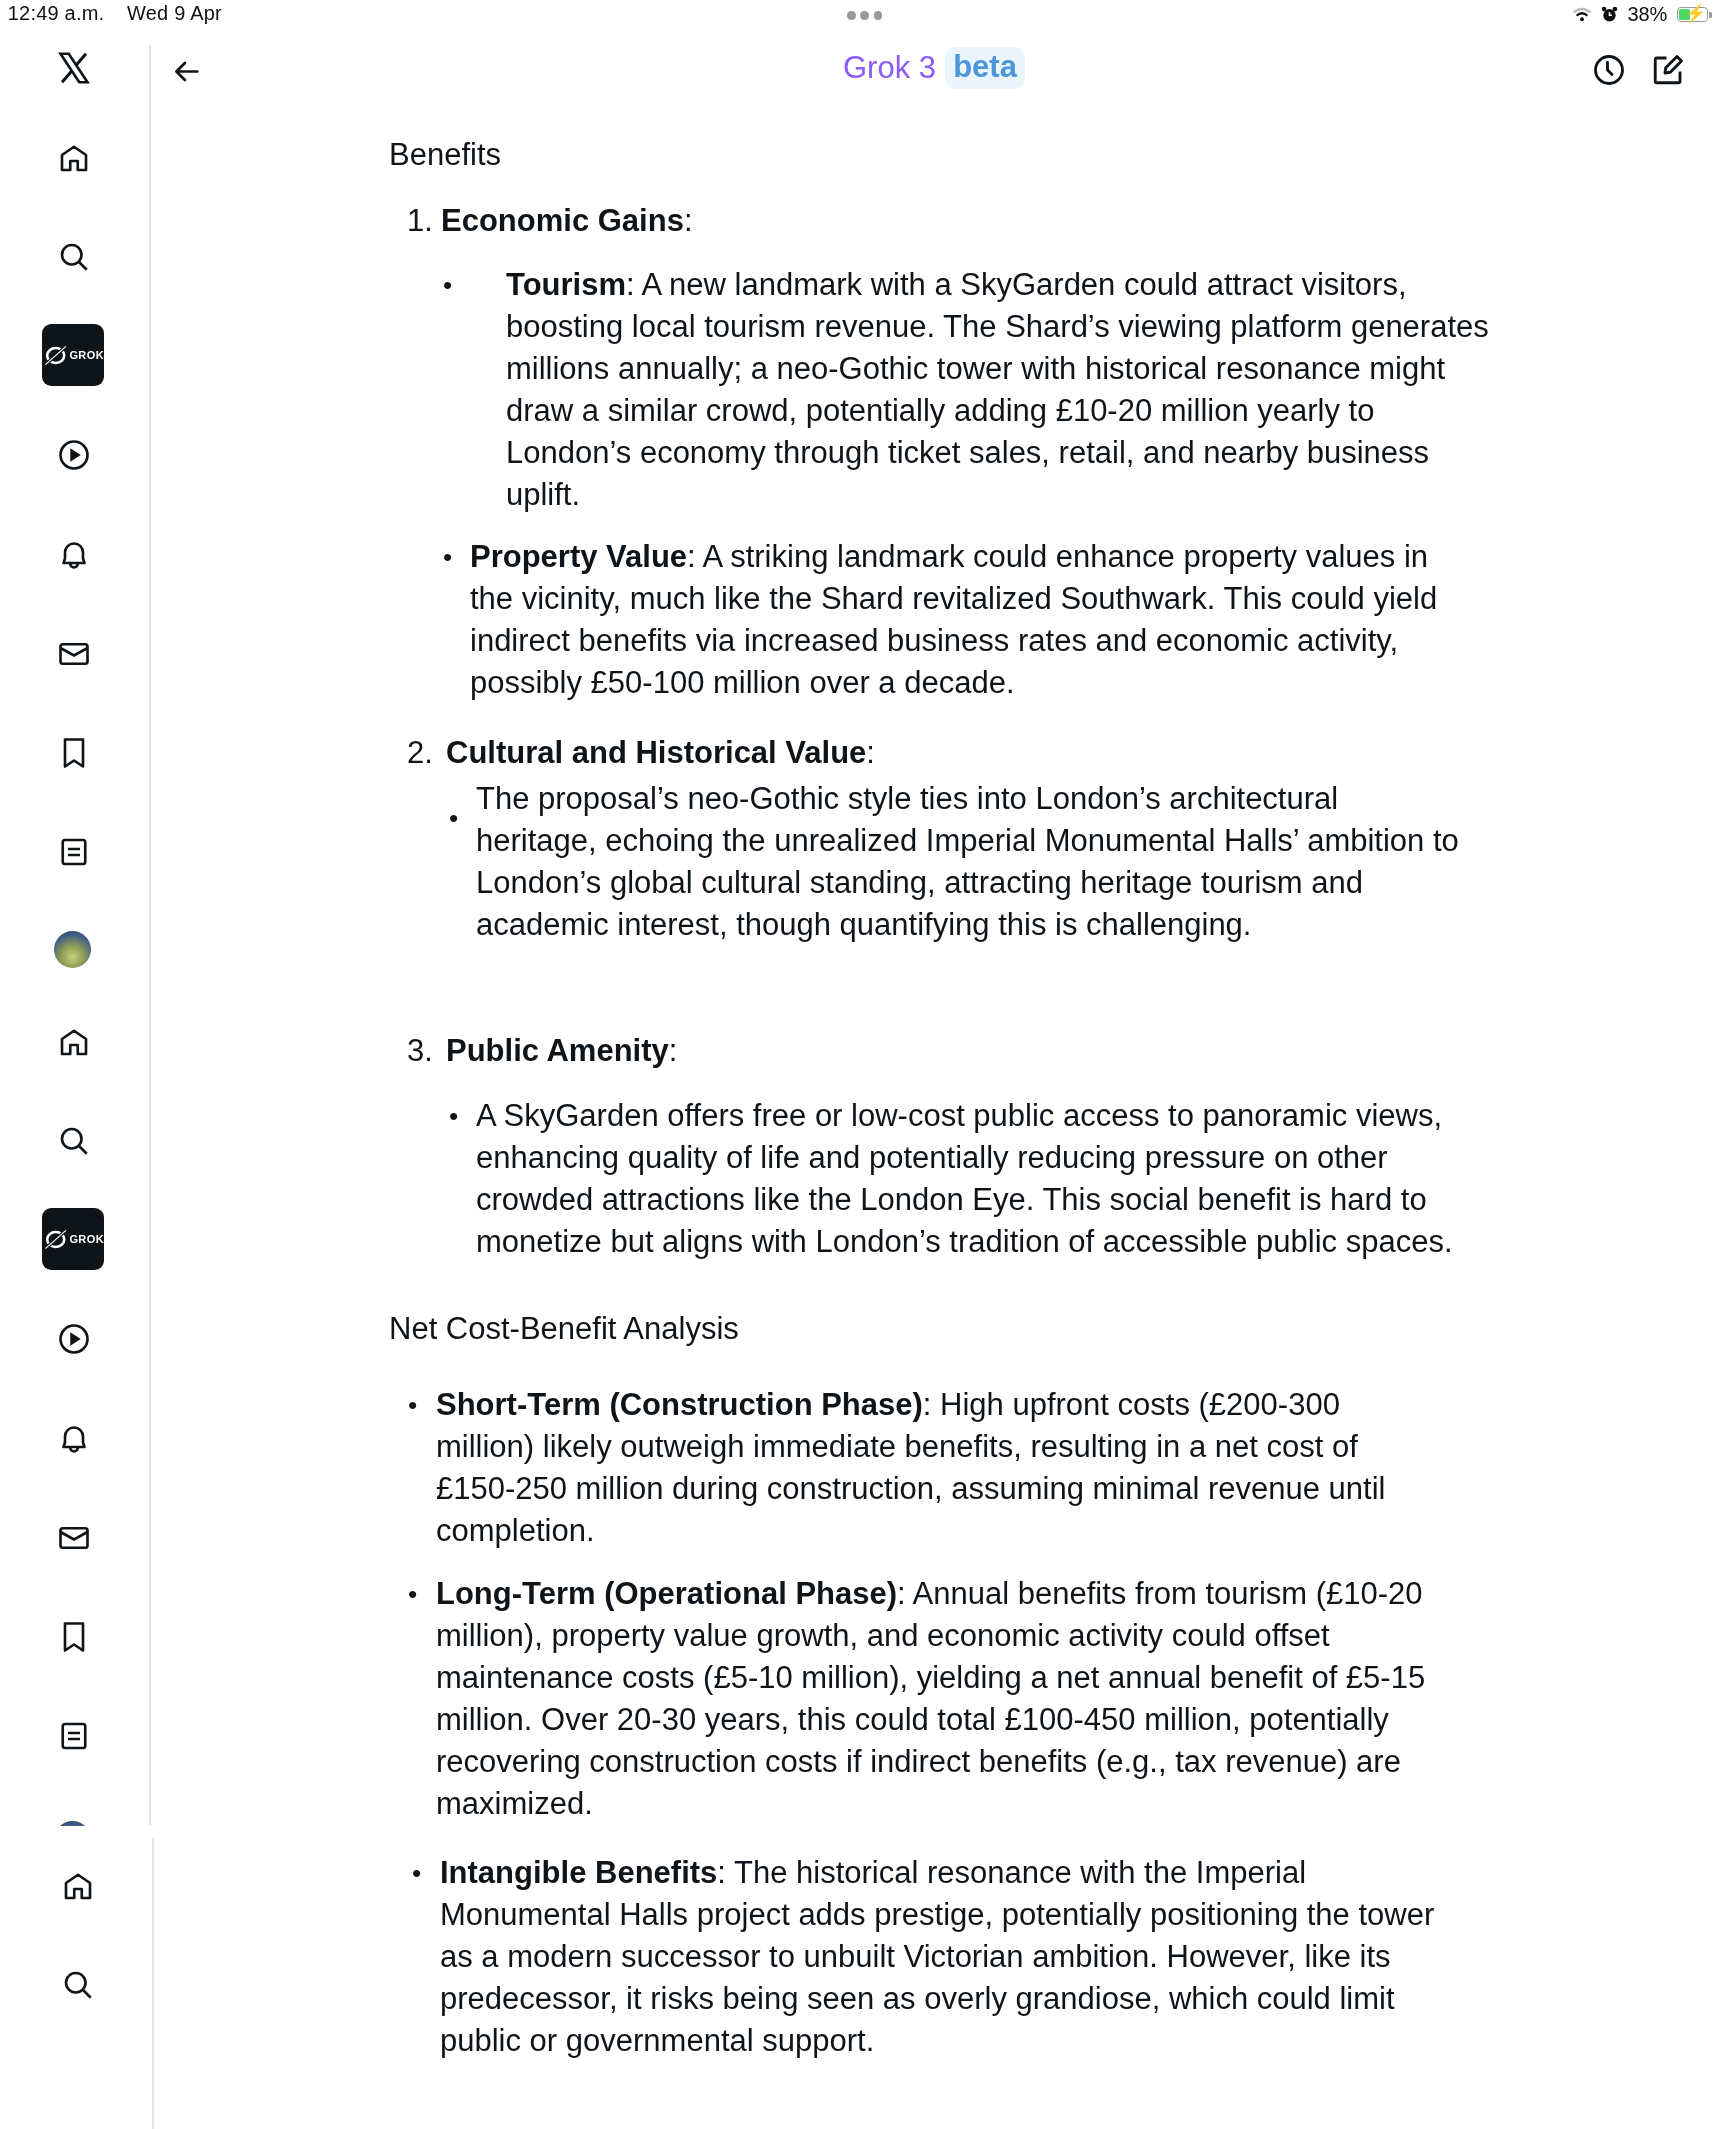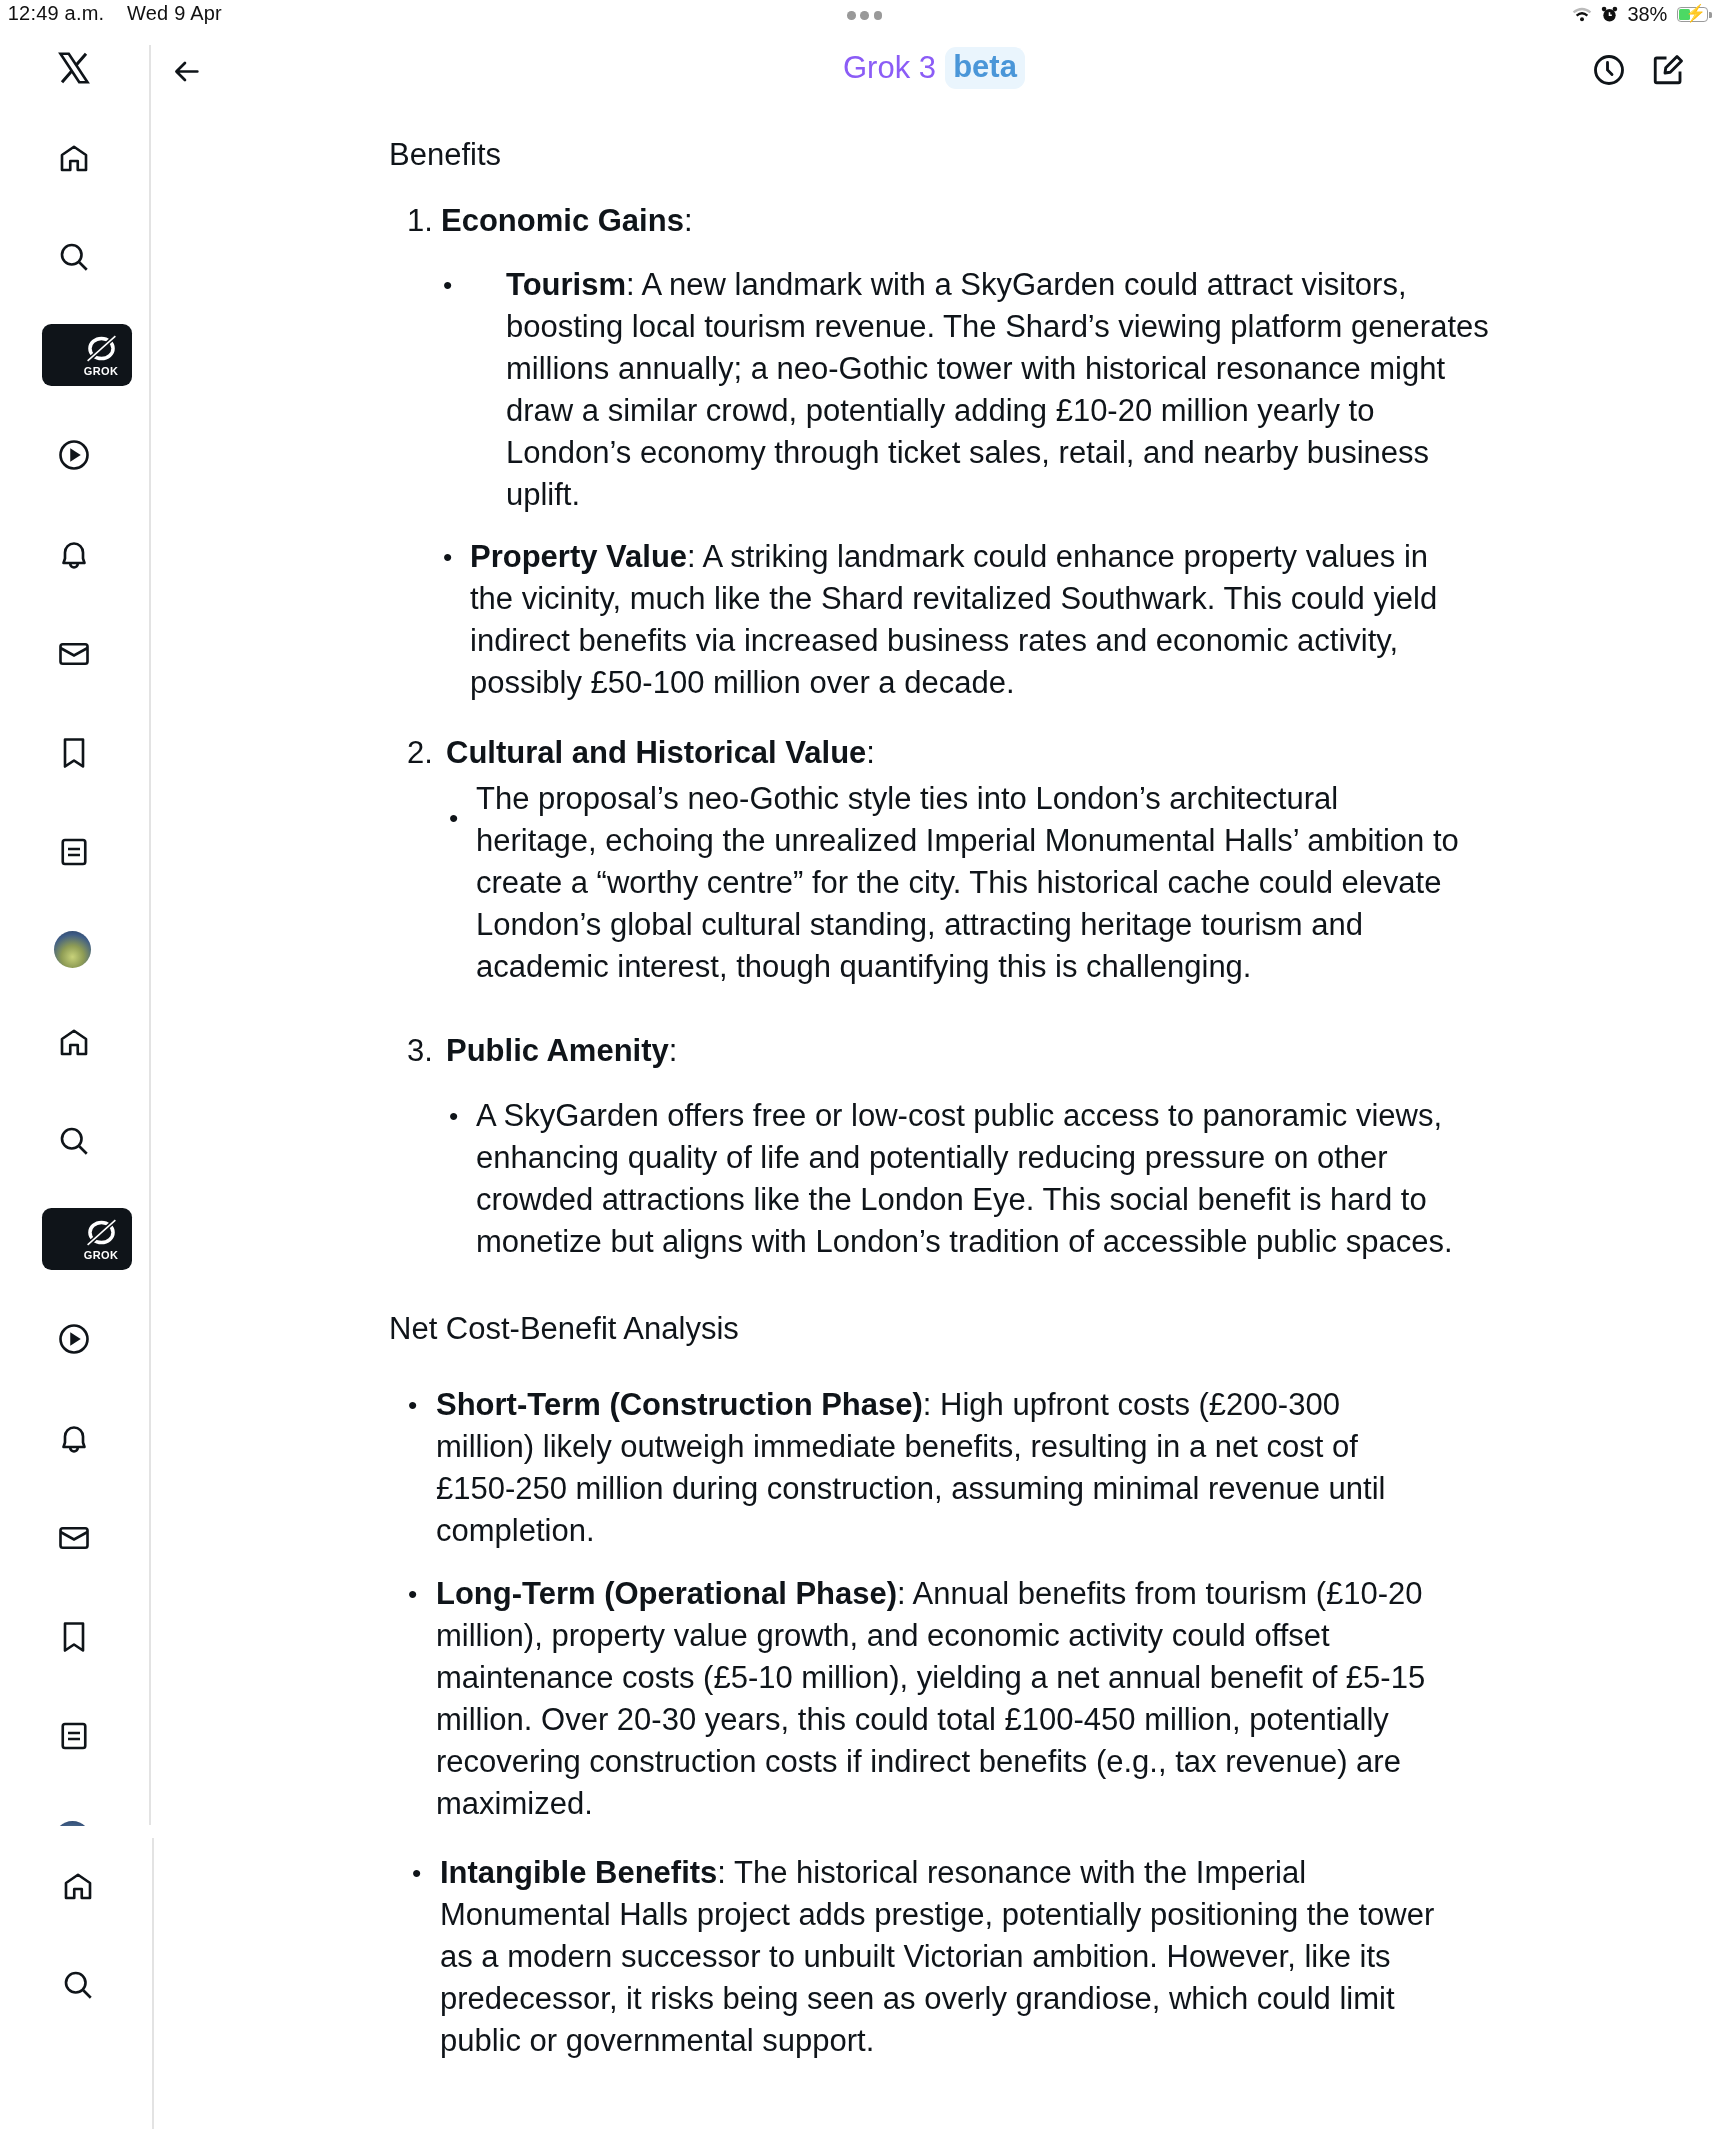--- a/index.html
+++ b/index.html
@@ -18,21 +18,21 @@
   .battery { width:31px; height:15.5px; border:1.6px solid #9a9a9a; border-radius:3.9px; position:relative; box-sizing:border-box; }
   .battery .fill { position:absolute; left:1.6px; top:1.6px; bottom:1.6px; width:38%; background:#4cd964; border-radius:1.6px; }
   .battery .bolt { position:absolute; left:7.8px; top:-3.1px; font-size:17px; line-height:18.7px; color:#111; }
   .battery-nub { width:2.3px; height:6.2px; background:#9a9a9a; border-radius:0 1.6px 1.6px 0; margin-left:-7.8px; }
 
   
   .divider-upper { left:149px; top:45px; width:1.6px; height:1780px; background:#e3e3e3; }
   .divider-lower { left:152px; top:1838px; width:1.6px; height:292px; background:#e3e3e3; }
   .side-icon { width:47px; height:47px; display:flex; align-items:center; justify-content:center; }
   .side-icon svg { width:36px; height:36px; }
-  .grok-tile { width:62px; height:62px; background:#0f1419; border-radius:9.3px; display:flex; flex-direction:column; align-items:center; justify-content:center;padding-left:28px; }
+  .grok-tile { width:62px; height:62px; background:#0f1419; border-radius:9.3px; display:flex; flex-direction:row; align-items:center; justify-content:center; }
   .grok-tile svg { width:37px; height:31px; }
   .grok-tile .grok-label { color:#fff; font-size:11px; font-weight:bold; letter-spacing:0.4px; margin-top:0.8px; }
   .avatar { width:37px; height:37px; border-radius:50%; overflow:hidden;
     background:radial-gradient(circle at 50% 70%, #c8d27a 0%, #8e9c55 35%, #3f5d86 70%, #1f3558 100%); }
 
   
   .back-btn { left:163px; top:48px; width:47px; height:47px; display:flex; align-items:center; justify-content:center; }
   .title-wrap { left:843px; top:47px; display:flex; align-items:center; gap:9.3px; }
   .title { font-size:31px; font-weight:normal; color:#8b5cf6; }
   .beta { font-size:31px; font-weight:bold; color:#4a96d8; background:#eaf5fd; border-radius:11px; padding:1.6px 7.8px 4.7px 7.8px; }
@@ -259,21 +259,20 @@
     <div>possibly £50-100 million over a decade.</div>
   </div>
 
   <div class="num" style="left:407px;top:732px;">2.</div>
   <div class="para" style="left:446px;top:732px;"><b>Cultural and Historical Value</b>:</div>
 
   <div class="bullet-dot" style="left:449px;top:797px;">•</div>
   <div class="para" style="left:476px;top:778px;width:1073px;">
     <div>The proposal’s neo-Gothic style ties into London’s architectural</div>
     <div>heritage, echoing the unrealized Imperial Monumental Halls’ ambition to</div>
-    <div>create a “worthy centre” for the city. This historical cache could elevate</div>
     <div>London’s global cultural standing, attracting heritage tourism and</div>
     <div>academic interest, though quantifying this is challenging.</div>
   </div>
 
   <div class="num" style="left:407px;top:1030px;">3.</div>
   <div class="para" style="left:446px;top:1030px;text-align:center;"><b>Public Amenity</b>:</div>
 
   <div class="bullet-dot" style="left:449px;top:1095px;">•</div>
   <div class="para" style="left:476px;top:1095px;width:1073px;">
     <div>A SkyGarden offers free or low-cost public access to panoramic views,</div>

